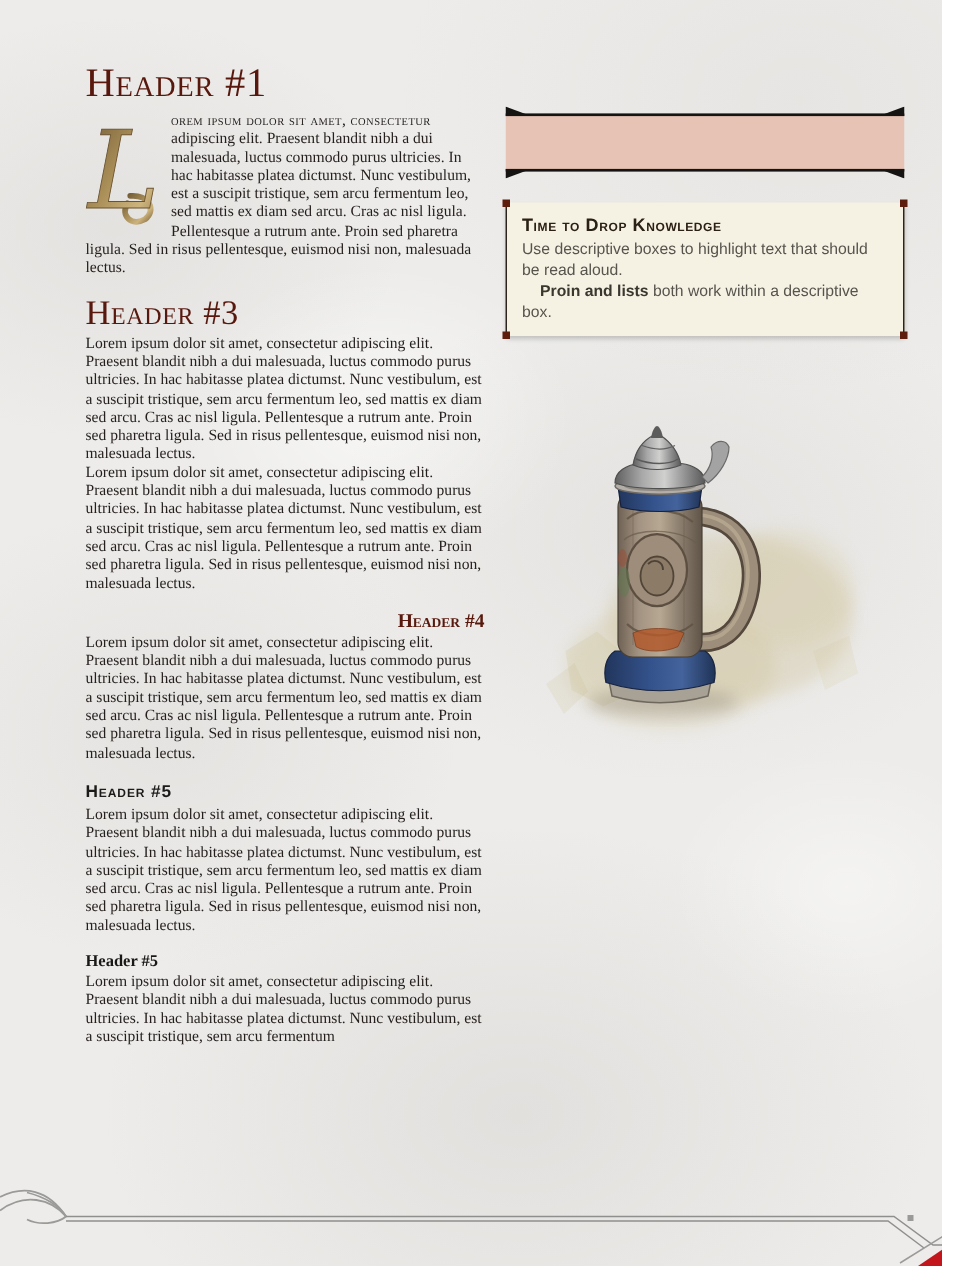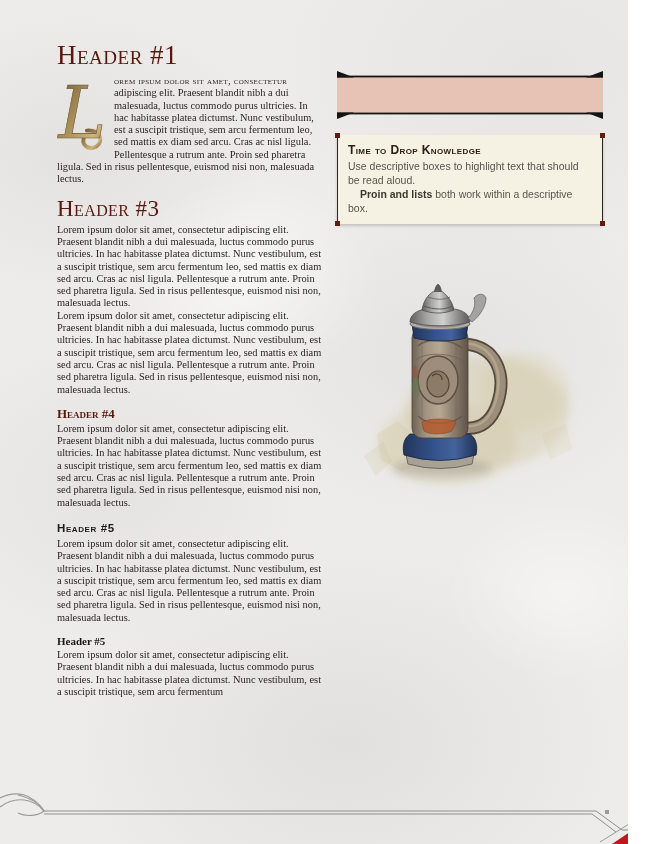--- a/index.html
+++ b/index.html
@@ -20,21 +20,21 @@
   .col{position:absolute;width:266px;font-size:10.4px;line-height:12.3px;}
   .col-left{left:57px;top:40px;}
   .col-right{left:337px;top:62px;}
   p{margin:0;text-align:left;}
   h1,h2,h3,h4{font-family:"Liberation Serif","DejaVu Serif",serif;color:#58180d;
      font-variant:small-caps;font-weight:normal;margin:0;}
   h1{font-size:27px;line-height:30px;margin-bottom:5px;letter-spacing:.5px;}
   h2{font-size:23px;line-height:26px;margin-top:10px;margin-bottom:2px;letter-spacing:.4px;}
   h3{font-size:16.5px;line-height:19px;margin-top:12px;margin-bottom:4px;
      border-bottom:1.5px solid #c9ad6a;padding-bottom:1px;}
-  h4{font-size:13px;line-height:15px;margin-top:10px;margin-bottom:2px;font-weight:bold;}
+  h4{font-size:13px;line-height:15px;margin-top:10px;margin-bottom:2px;font-weight:bold;text-align:right;}
   h5{font-family:"Liberation Sans","DejaVu Sans",sans-serif;color:#1d1b19;
      font-variant:small-caps;font-size:11.5px;line-height:14px;letter-spacing:.6px;
      margin:12px 0 3px 0;font-weight:bold;}
   h6{font-family:"Liberation Serif","DejaVu Serif",serif;color:#1a1817;
      font-size:11px;line-height:13px;margin:11px 0 1px 0;font-weight:bold;}
   .sc{font-variant:small-caps;letter-spacing:.3px;}
   .dropcap{float:left;width:50px;height:78px;margin:1px 7px 0 0;}
   
   .note{position:relative;margin-top:9px;height:48px;}
   .note-frame{position:absolute;left:0;top:0;width:100%;height:100%;}

